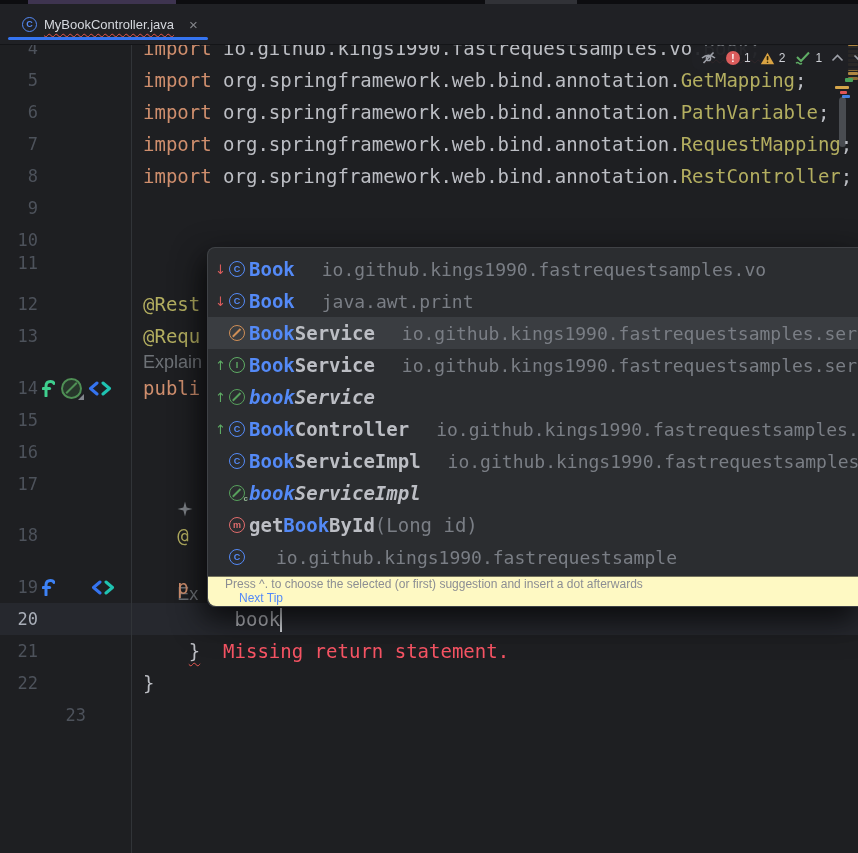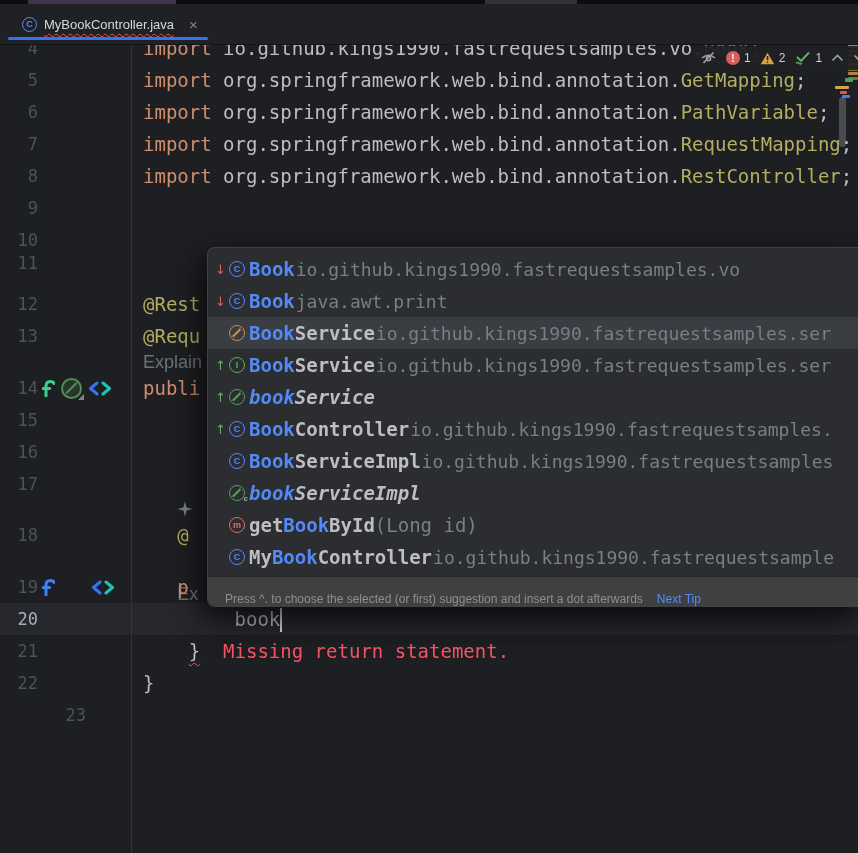--- a/index.html
+++ b/index.html
@@ -63,24 +63,24 @@
   .plist{padding:5px 0 3px 0;}
   .prow{height:32px;display:flex;align-items:center;padding-left:7px;white-space:pre;overflow:hidden;}
   .prow.sel{background:#3a3d41;}
   .parrow{width:14px;flex:0 0 auto;font-size:13px;line-height:1;font-family:"DejaVu Sans",sans-serif;}
   .parrow.down{color:#db5c5c;} .parrow.up{color:#5fad65;}
   .picon{width:20px;flex:0 0 auto;display:flex;justify-content:flex-start;}
   .pname{font-size:19px;font-weight:600;color:#bcbec4;}
   .pname .m{color:#548af7;}
   .pname.it{font-style:italic;}
   .psig{font-size:19px;color:#7a7e85;}
-  .ptail{font-size:18px;color:#7a7e85;margin-left:1px;}
-  .hintbar{height:29px;background:#404040;border-top:1px solid rgba(22,23,25,.6);border-radius:0 0 0 8px;
-           display:flex;align-items:flex-end;padding-left:17px;font-family:"Liberation Sans",sans-serif;
-           font-size:12px;color:#8c8e93;}
+  .ptail{font-size:18px;color:#7a7e85;margin-left:27px;}
+  .hintbar{height:29px;background:#fef9c3;border-top:1px solid rgba(22,23,25,.6);border-radius:0 0 0 8px;
+           display:flex;align-items:flex-start;padding-left:17px;font-family:"Liberation Sans",sans-serif;
+           font-size:12px;color:#8c8e93;flex-direction:column;}
   .nexttip{color:#548af7;margin-left:14px;}
   
   .stripe-mark{position:absolute;z-index:10;border-radius:1px;}
   .sb-thumb{position:absolute;left:839px;top:97px;width:7px;height:50px;border-radius:4px;
             background:rgba(165,170,180,.32);z-index:10;}
   svg{display:block;}
 </style>
 </head>
 <body>
 
@@ -228,21 +228,21 @@
     <div class="plist" id="plist">
         <div class="prow"><span class="parrow down">↓</span><span class="picon"><span class="ic" style="color: rgb(84, 138, 247);">C</span></span><span class="pname"><span class="m">Book</span></span><span class="ptail">io.github.kings1990.fastrequestsamples.vo</span></div>
         <div class="prow"><span class="parrow down">↓</span><span class="picon"><span class="ic" style="color: rgb(84, 138, 247);">C</span></span><span class="pname"><span class="m">Book</span></span><span class="ptail">java.awt.print</span></div>
         <div class="prow sel"><span class="parrow"></span><span class="picon"><span class="ic" style="color: rgb(207, 142, 86);"><i class="slash"></i></span></span><span class="pname"><span class="m">Book</span><span>Service</span></span><span class="ptail">io.github.kings1990.fastrequestsamples.ser</span></div>
         <div class="prow"><span class="parrow up">↑</span><span class="picon"><span class="ic" style="color: rgb(95, 173, 101);">I</span></span><span class="pname"><span class="m">Book</span><span>Service</span></span><span class="ptail">io.github.kings1990.fastrequestsamples.ser</span></div>
         <div class="prow"><span class="parrow up">↑</span><span class="picon"><span class="ic" style="color: rgb(87, 160, 92);"><i class="slash"></i></span></span><span class="pname it"><span class="m">book</span><span>Service</span></span></div>
         <div class="prow"><span class="parrow up">↑</span><span class="picon"><span class="ic" style="color: rgb(84, 138, 247);">C</span></span><span class="pname"><span class="m">Book</span><span>Controller</span></span><span class="ptail">io.github.kings1990.fastrequestsamples.</span></div>
         <div class="prow"><span class="parrow"></span><span class="picon"><span class="ic" style="color: rgb(84, 138, 247);">C</span></span><span class="pname"><span class="m">Book</span><span>ServiceImpl</span></span><span class="ptail">io.github.kings1990.fastrequestsamples</span></div>
         <div class="prow"><span class="parrow"></span><span class="picon"><span class="ic" style="color: rgb(87, 160, 92);"><i class="slash"></i><b class="subc">c</b></span></span><span class="pname it"><span class="m">book</span><span>ServiceImpl</span></span></div>
         <div class="prow"><span class="parrow"></span><span class="picon"><span class="ic" style="color: rgb(224, 108, 108);">m</span></span><span class="pname"><span>get</span><span class="m">Book</span><span>ById</span></span><span class="psig">(Long id)</span></div>
-        <div class="prow"><span class="parrow"></span><span class="picon"><span class="ic" style="color: rgb(84, 138, 247);">C</span></span><span class="pname"><span>My</span><span class="m">Book</span><span>Controller</span></span><span class="ptail">io.github.kings1990.fastrequestsample</span></div>
+        <div class="prow"><span class="parrow"></span><span class="picon"><span class="ic" style="color: rgb(84, 138, 247);">C</span></span><span class="ptail">io.github.kings1990.fastrequestsample</span></div>
       </div>
     <div class="hintbar">
       <span>Press ^. to choose the selected (or first) suggestion and insert a dot afterwards</span>
       <span class="nexttip">Next Tip</span>
     </div>
   </div>
 
   <div class="tabbar">
     <div class="tab">
       <span class="ic" style="color:#548af7;width:15px;height:15px;">C</span>

